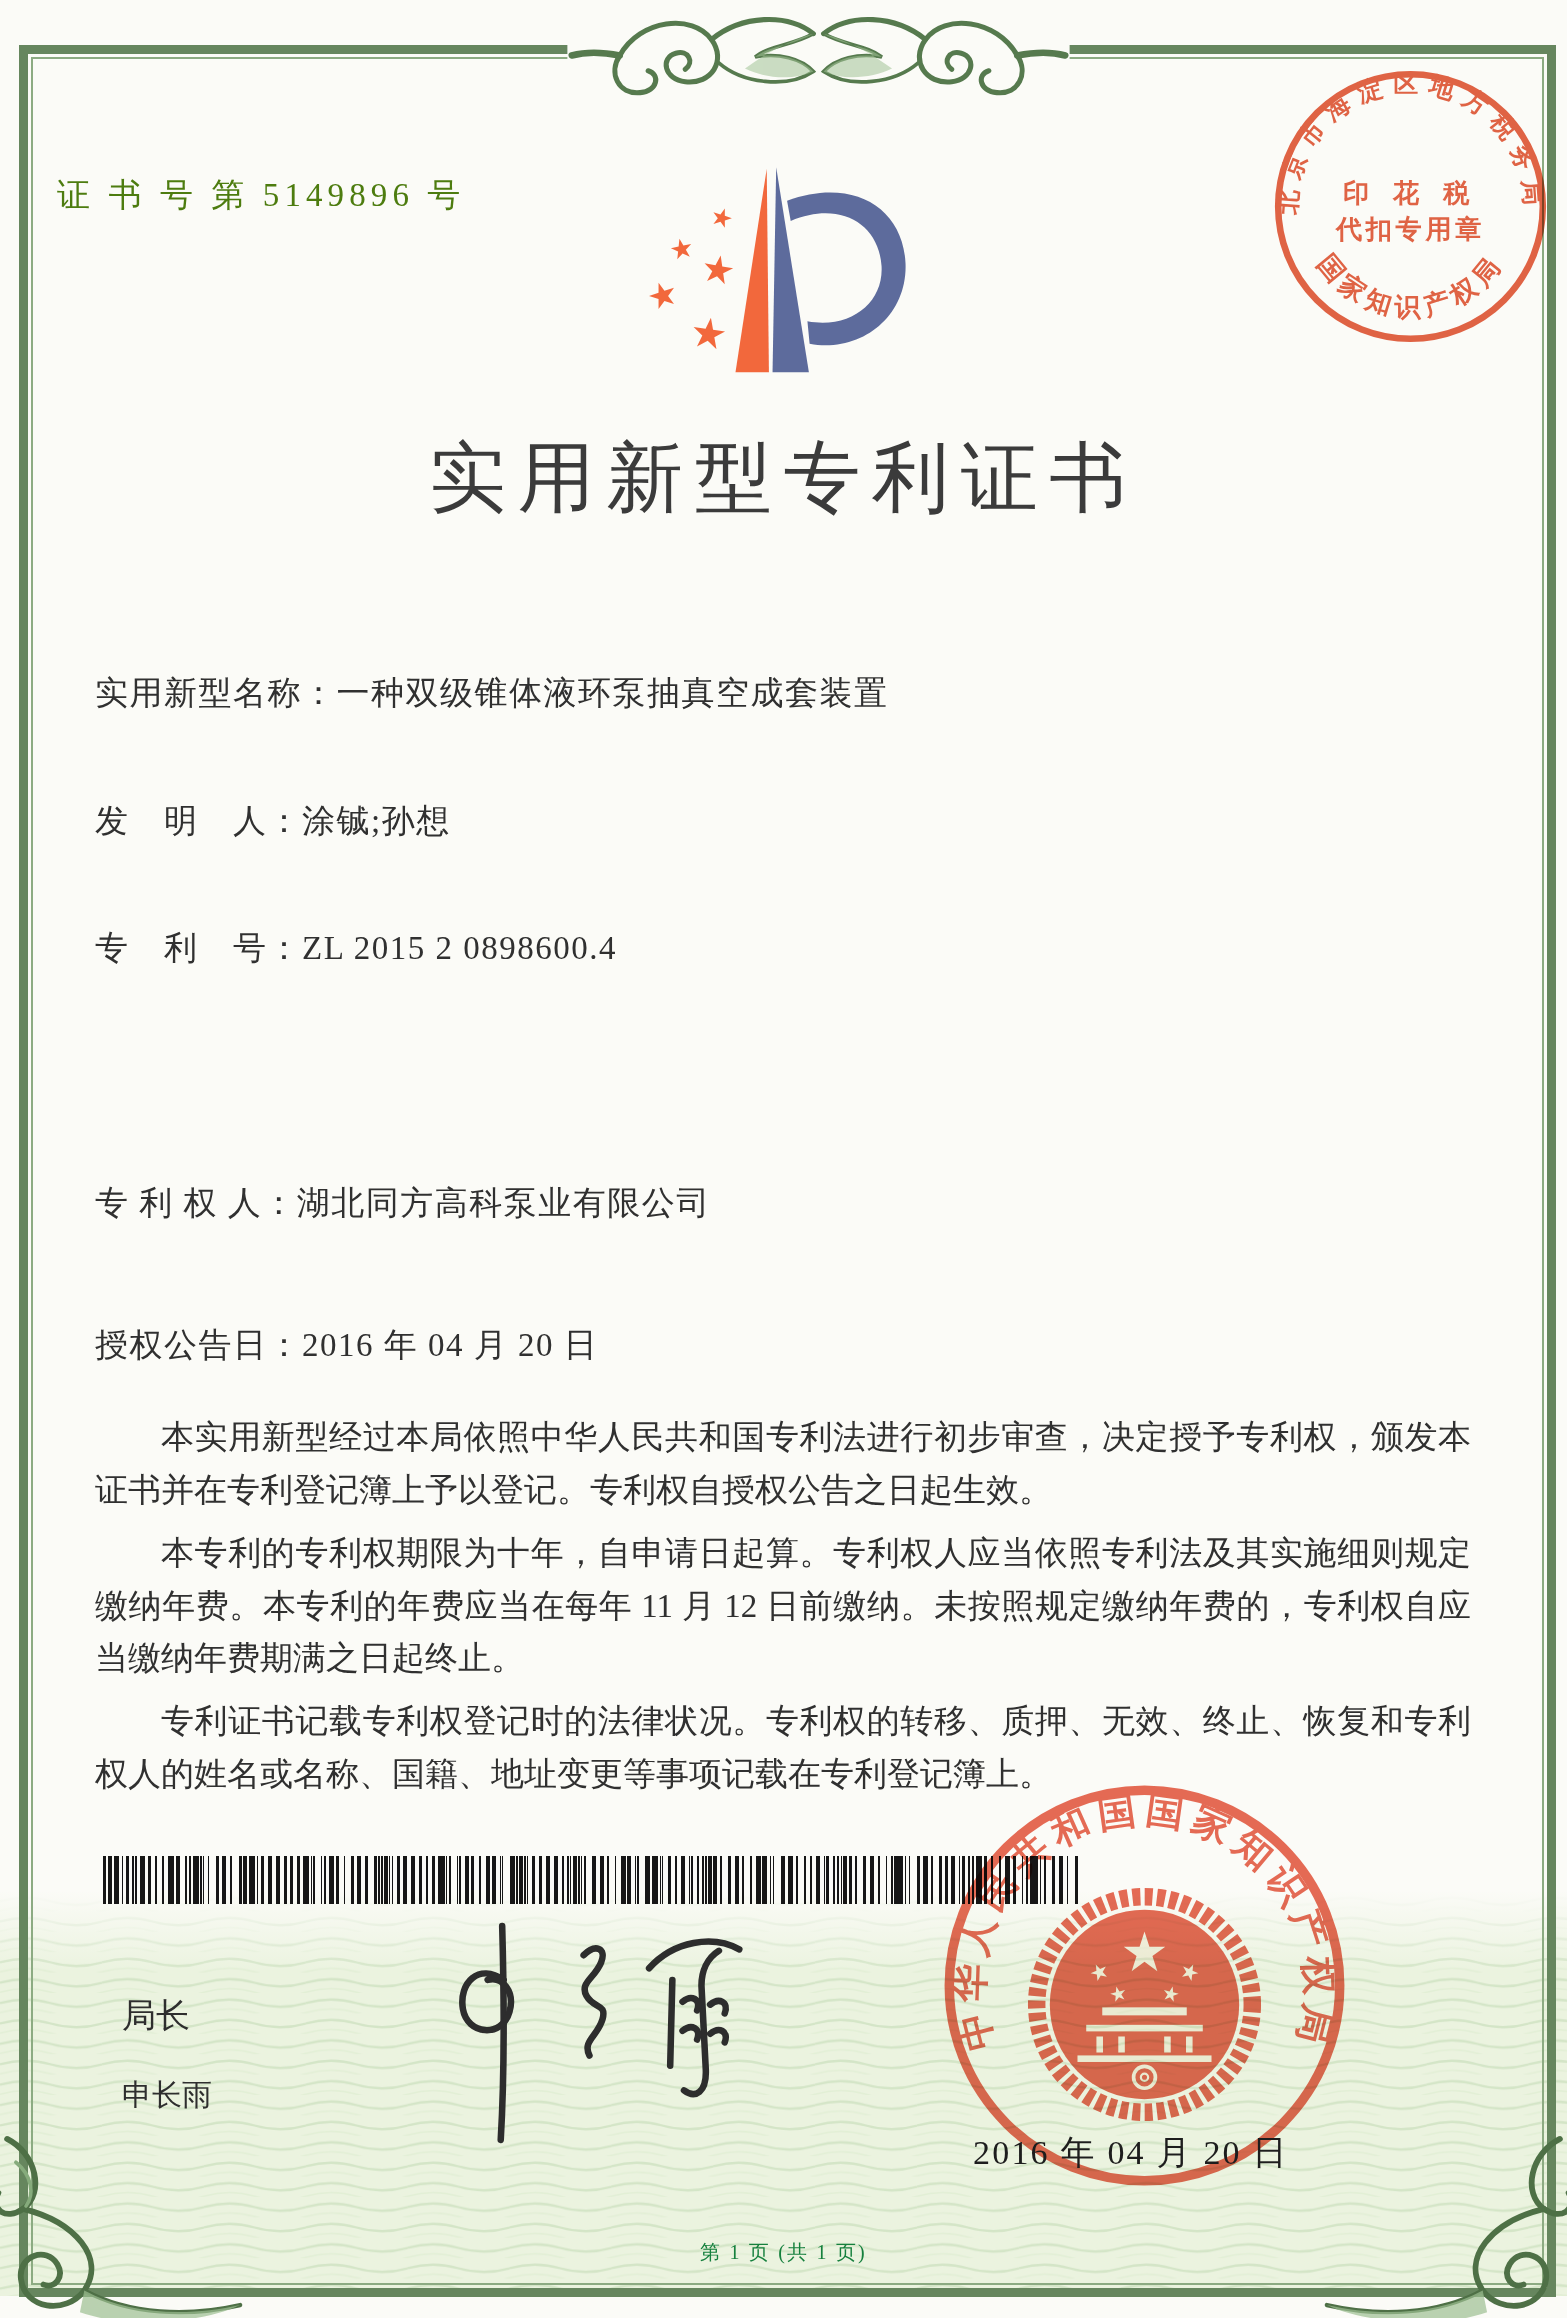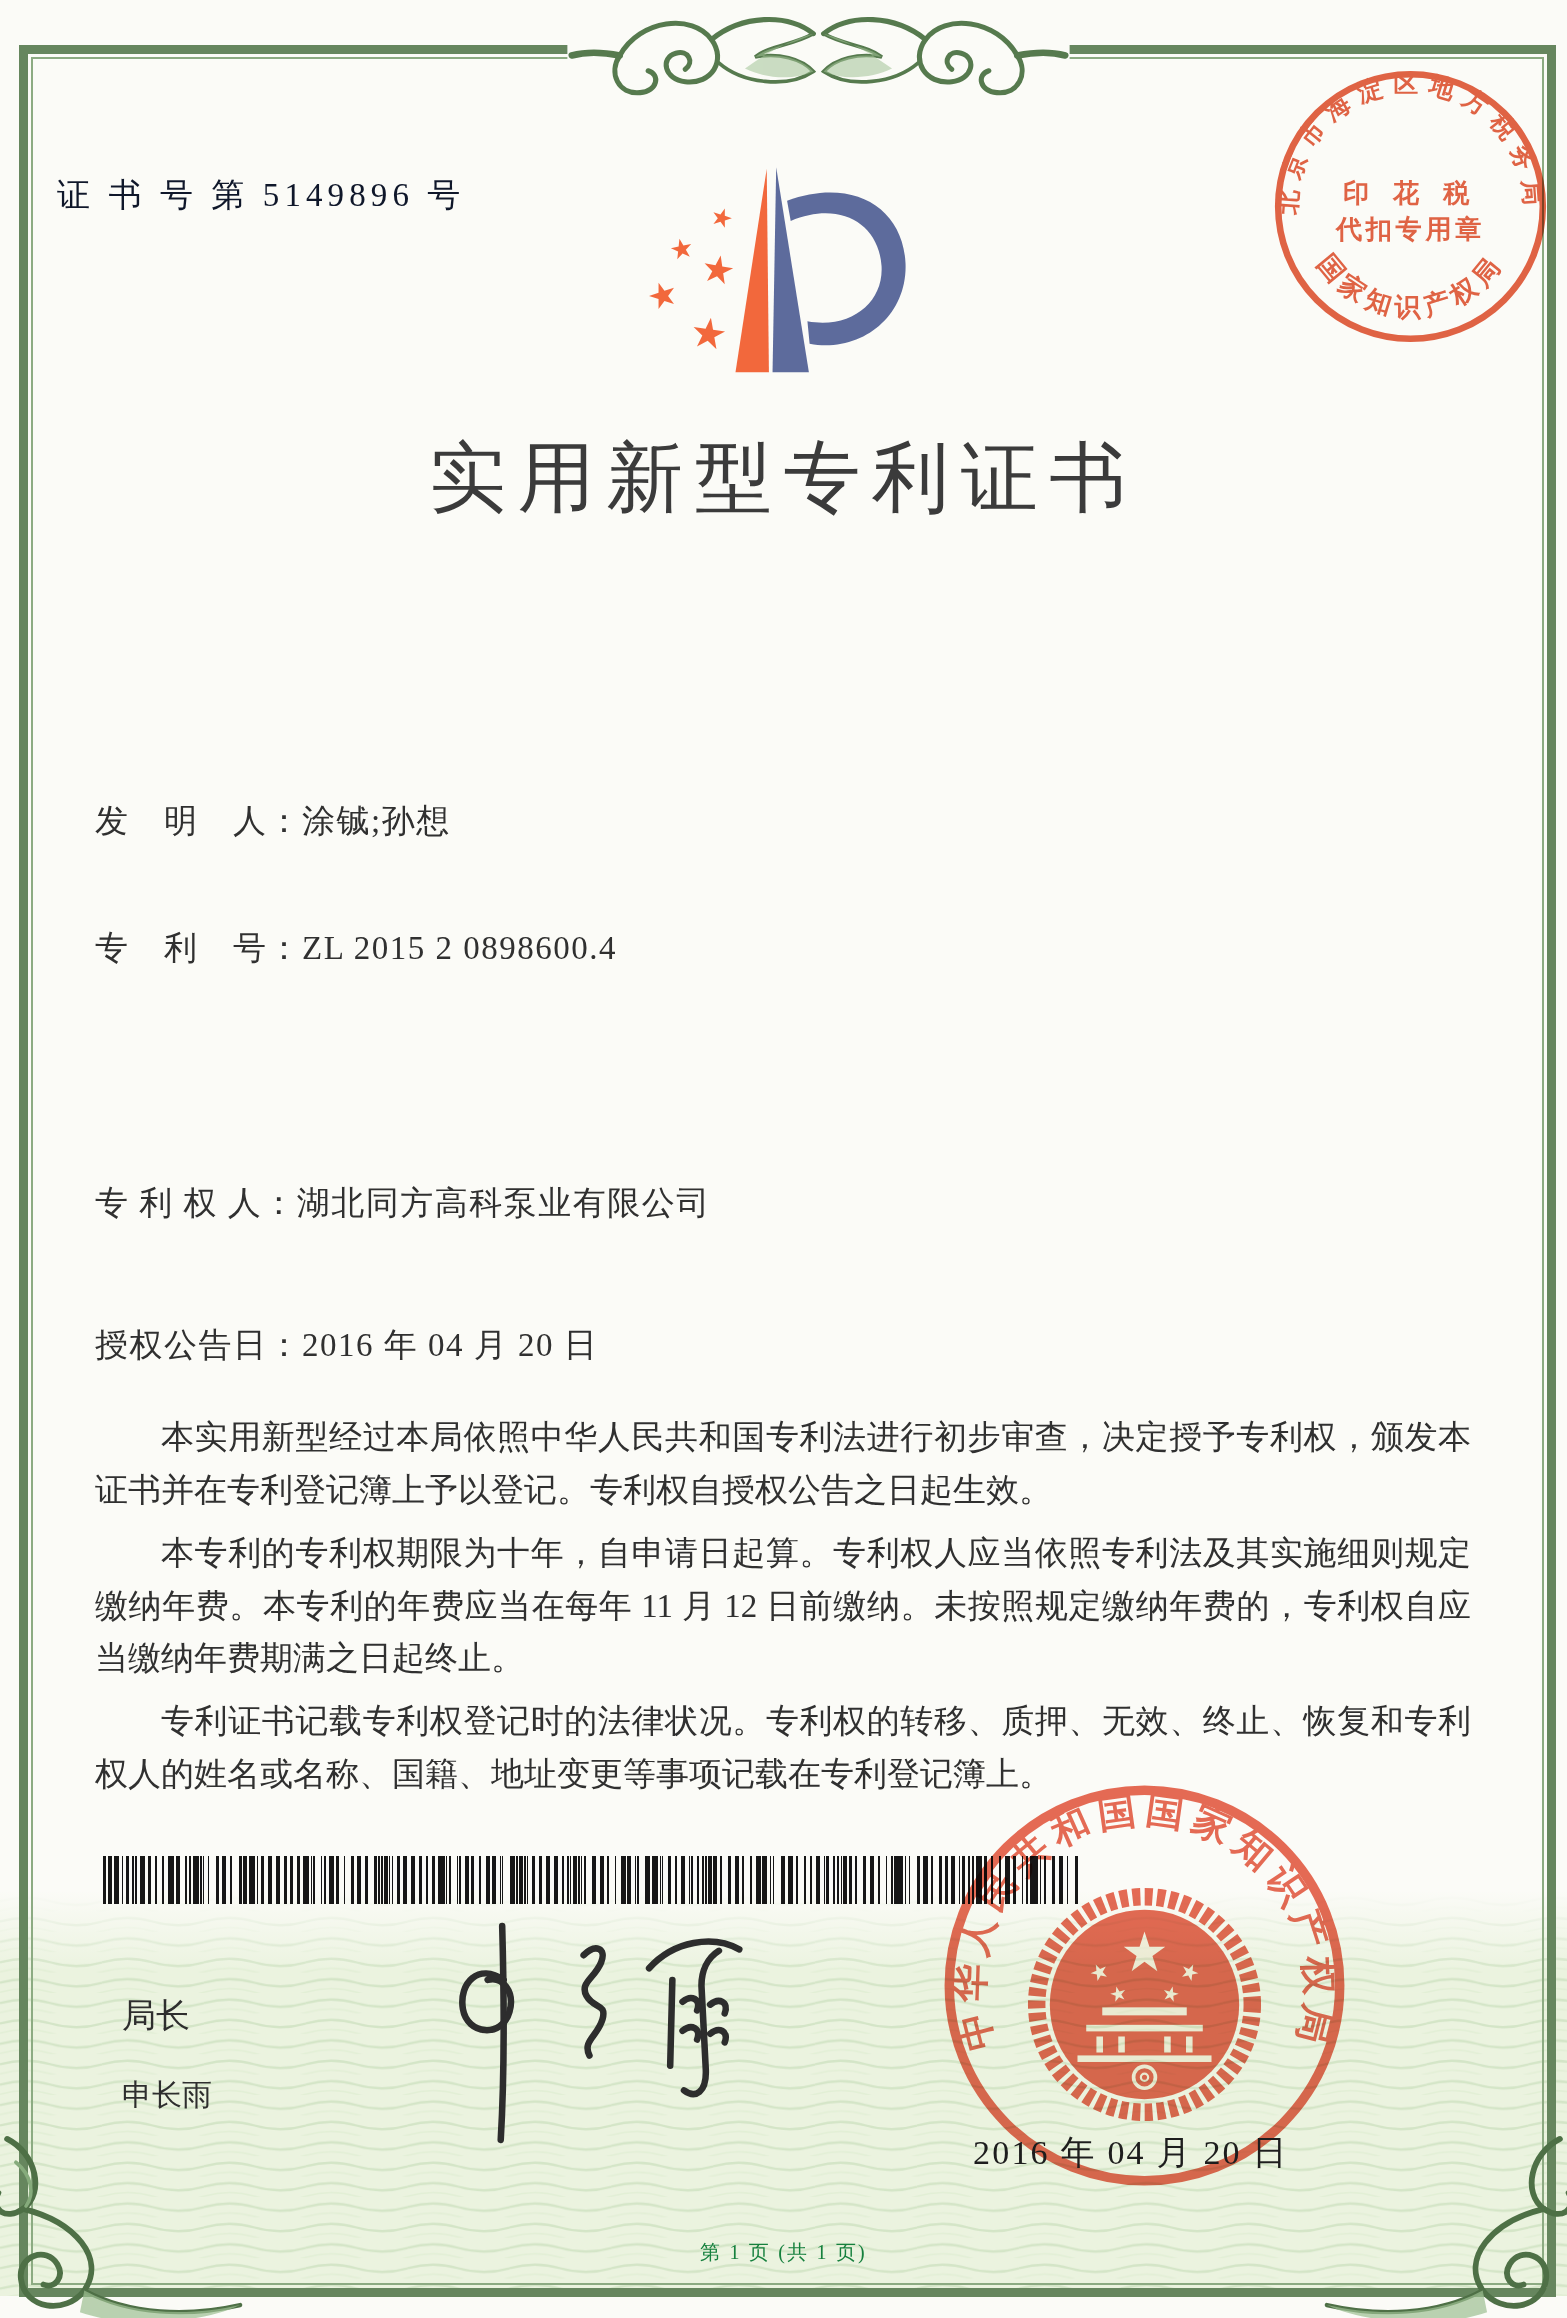--- a/index.html
+++ b/index.html
@@ -10,21 +10,21 @@
   .frame{position:absolute;left:19px;right:11px;top:45px;bottom:22px;
          border:9.5px solid #66865e;pointer-events:none;}
   .frame::after{content:"";position:absolute;inset:2.9px;border:2.2px solid #8cab82;}
 
   
   .band{position:absolute;left:0;right:0;top:1891px;height:405px;}
   .band svg{display:block;width:100%;height:100%;}
   .band-fade{position:absolute;left:0;right:0;top:0;height:80px;
              background:linear-gradient(#fbfbf7,rgba(251,251,247,0));}
 
-  .cert-no{position:absolute;left:57px;top:173px;font-size:33px;letter-spacing:5.1px;color:#0f172a;}
+  .cert-no{position:absolute;left:57px;top:173px;font-size:33px;letter-spacing:5.1px;color:#4d7c0f;}
 
   .logo{position:absolute;left:632px;top:160px;}
 
   .tax-stamp{position:absolute;left:1268px;top:64px;mix-blend-mode:multiply;opacity:.95;}
 
   .title{position:absolute;left:0;width:100%;top:427px;text-align:center;
          font-size:77px;font-weight:400;letter-spacing:11.6px;color:#3b3b3b;}
 
   .field{position:absolute;left:95px;font-size:33px;color:#303030;letter-spacing:1.5px;white-space:nowrap;}
   .f0{top:671px}.f1{top:799px}.f2{top:926px}.f3{top:1053px}.f4{top:1181px}.f5{top:1323px}
@@ -150,20 +150,23 @@
     </text>
     <text font-size="36" letter-spacing="8" fill="#e25b3c" font-weight="700">
       <textPath href="#taxBot" startOffset="50%" text-anchor="middle">国家知识产权局</textPath>
     </text>
     <text y="-6" font-size="36" letter-spacing="12" text-anchor="middle" fill="#e25b3c" font-weight="700">印 花 税</text>
     <text y="44" font-size="36" letter-spacing="5" text-anchor="middle" fill="#e25b3c" font-weight="700">代扣专用章</text>
   </svg>
 
   <div class="title">实用新型专利证书</div>
 
+  <div class="field f0">
+    <span>实用新型名称：</span><span>一种双级锥体液环泵抽真空成套装置</span>
+  </div>
   <div class="field f1">
     <span>发　明　人：</span><span>涂铖;孙想</span>
   </div>
   <div class="field f2">
     <span>专　利　号：</span><span>ZL 2015 2 0898600.4</span>
   </div>
   <div class="field f4">
     <span>专 利 权 人：</span><span>湖北同方高科泵业有限公司</span>
   </div>
   <div class="field f5">

